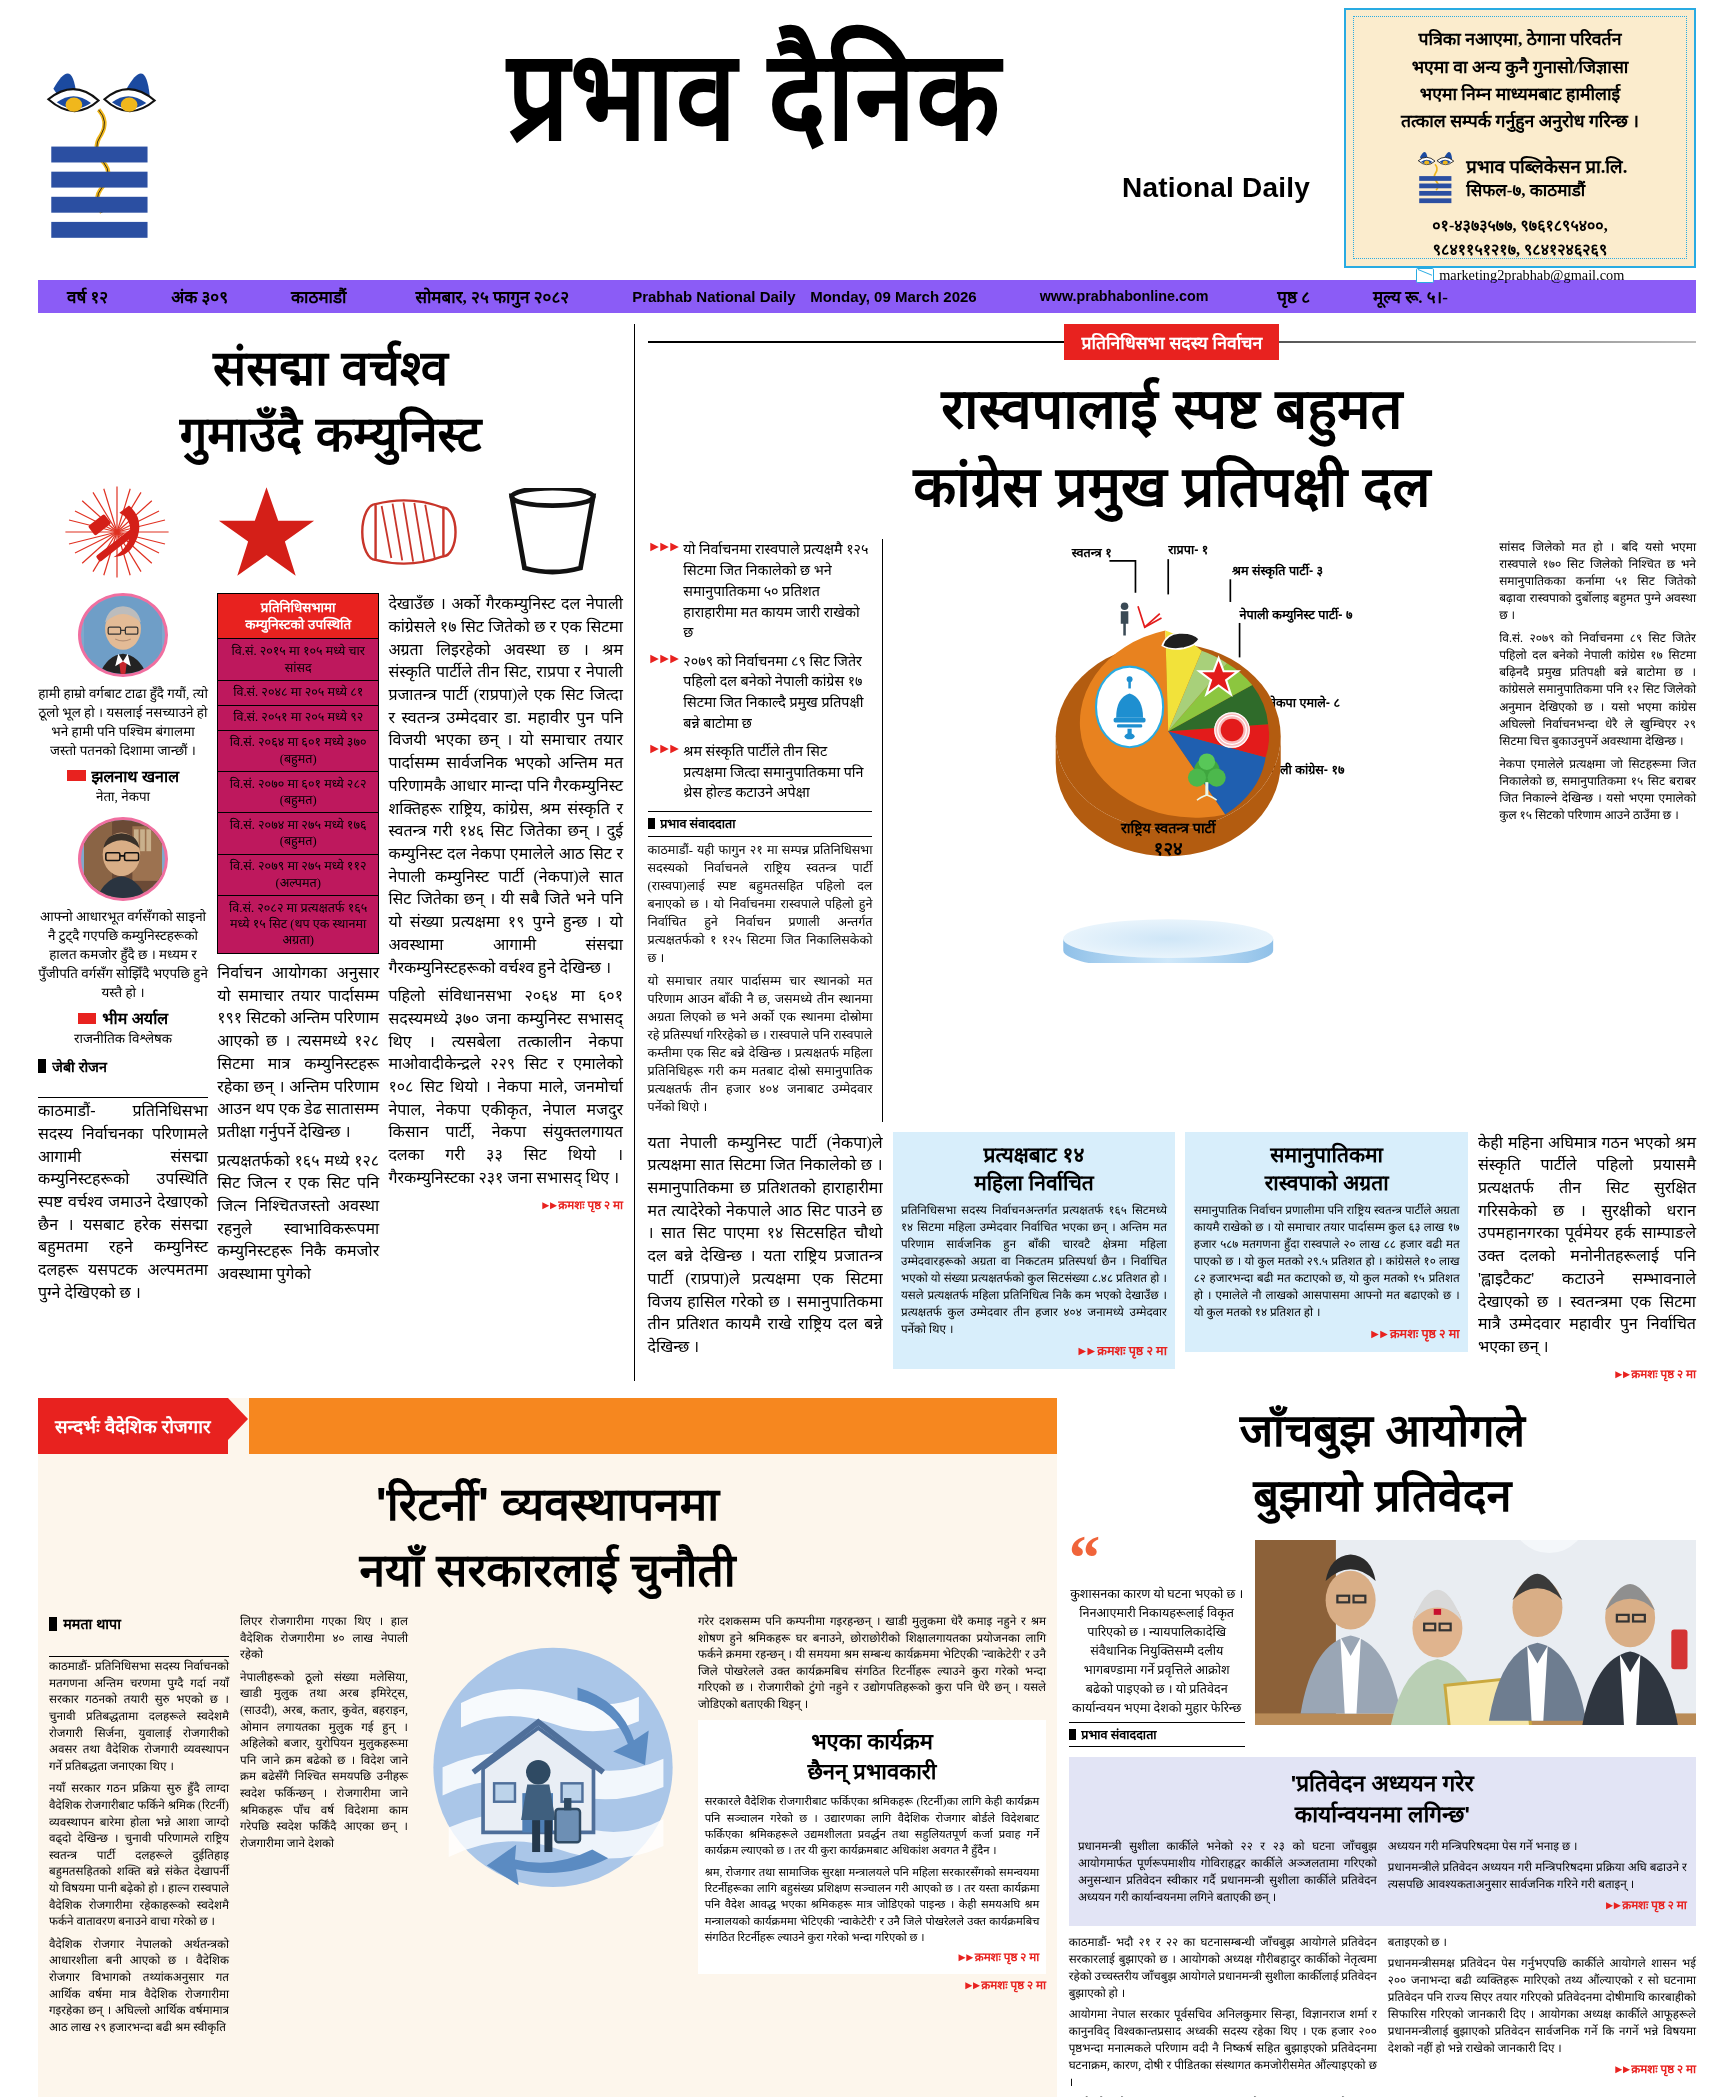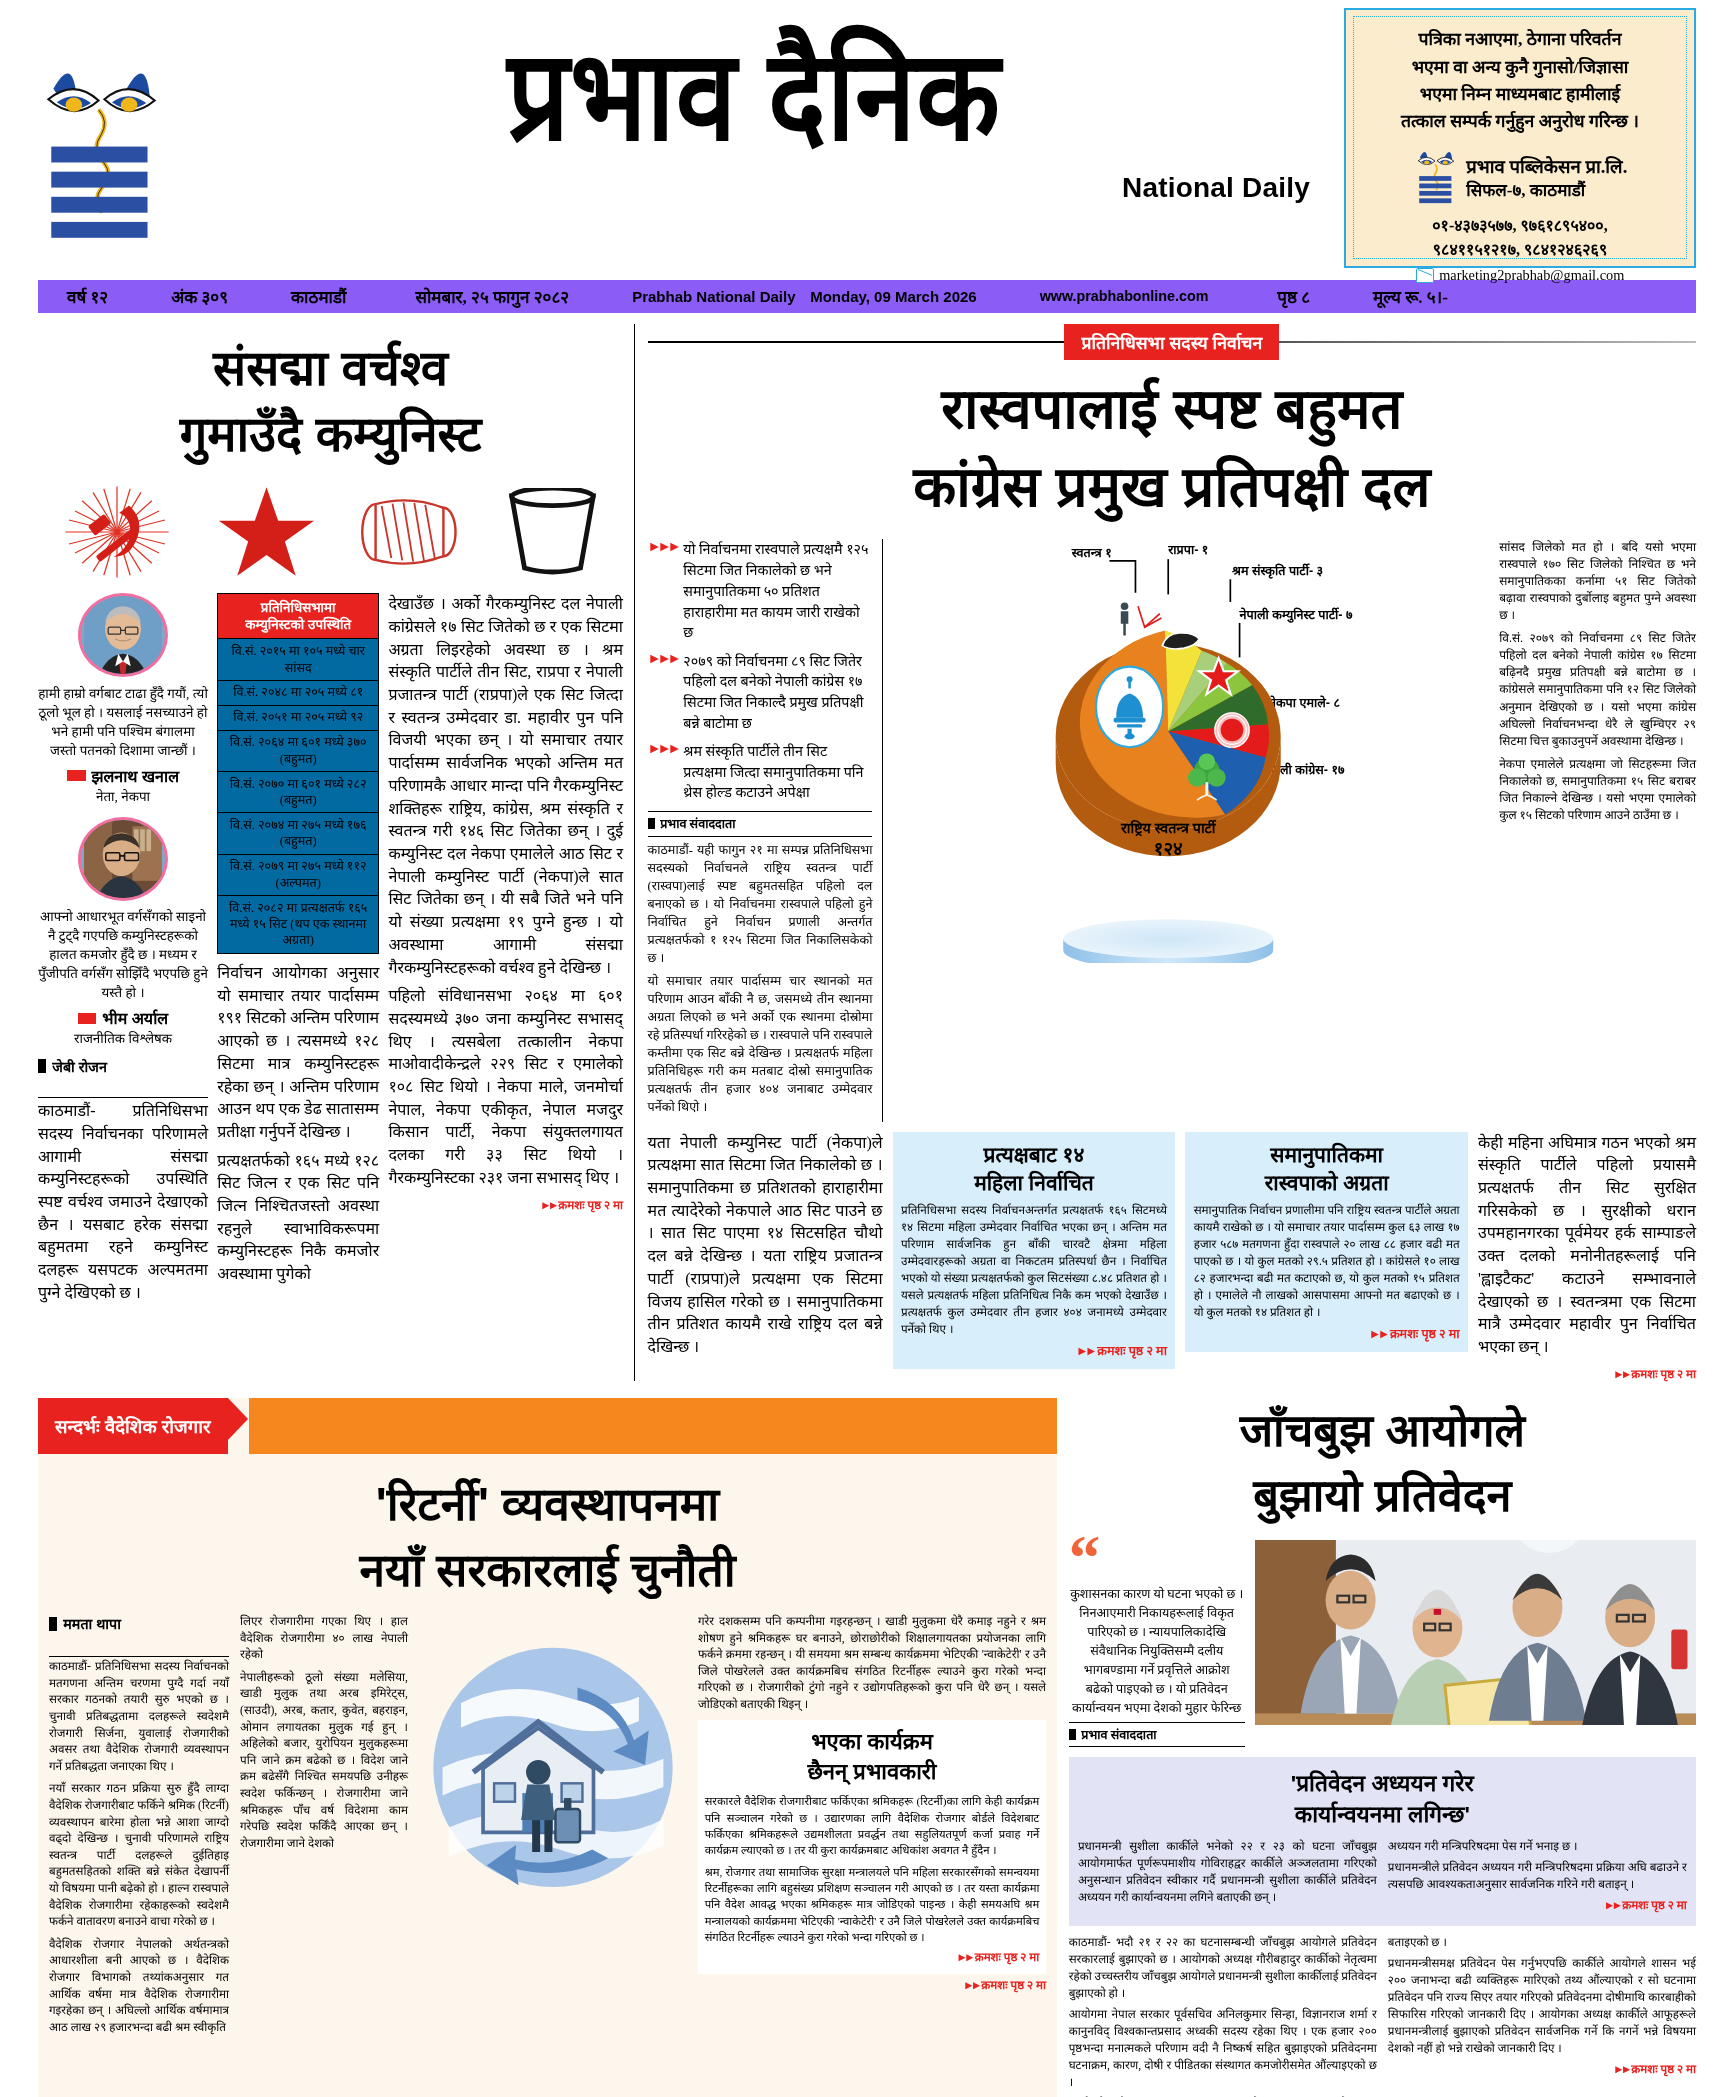--- a/index.html
+++ b/index.html
@@ -93,21 +93,21 @@
   .red-sq { width:18.5px; height:11px; background:#e8221f; }
   .qname { font-family:"Liberation Sans", sans-serif; font-weight:bold; font-size:16px; }
   .qrole { text-align:center; font-size:13.4px; }
 
   .byline { display:flex; align-items:center; gap:5.9px; margin:9.2px 0 2.5px;
             border-bottom:1.3px solid #000; padding-bottom:21px; }
   .blk-sq { width:8.4px; height:14.3px; background:#000; }
   .byname { font-family:"Liberation Sans", sans-serif; font-weight:bold; font-size:14.3px; }
 
   
-  .tbl { border:0.8px solid #000; background:#0369a1; }
+  .tbl { border:0.8px solid #000; background:#be185d; }
   .tbl-head { background:#e8221f; color:#fff; text-align:center;
               font-family:"Liberation Sans", sans-serif; font-weight:bold;
               font-size:13.4px; line-height:1.28; padding:5px 2.5px; }
   .tbl-row { border-top:0.8px solid #000; font-size:12.6px; text-align:center;
              padding:3.8px 3.4px; line-height:1.3; }
   .tbl-row:first-of-type { border-top:none; }
 
   
   .kicker-wrap { display:flex; align-items:center; gap:0; margin-bottom:6.7px; }
   .kick-rule { flex:1; height:1.7px; background:#000; }

